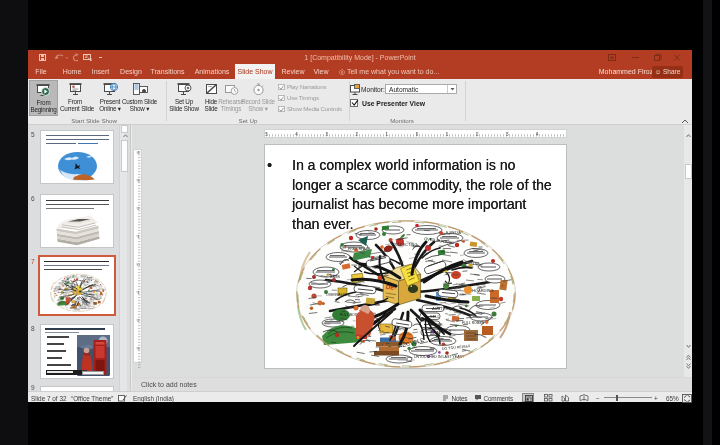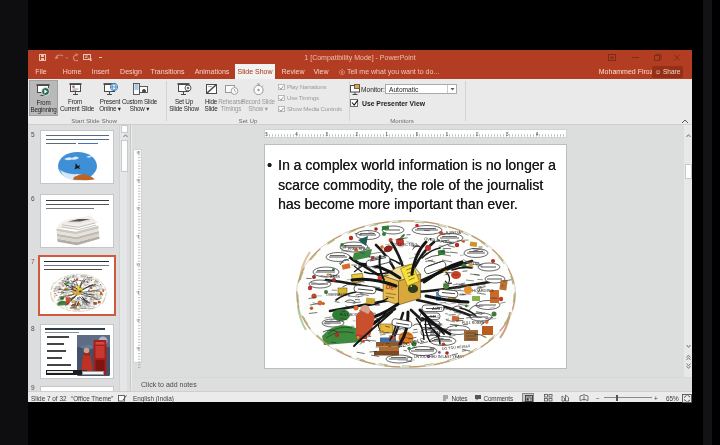--- a/index.html
+++ b/index.html
@@ -600,21 +600,21 @@
             <text x="3.4" y="115.5" font-size="4.4" fill="#555" text-anchor="middle" font-family="Liberation Sans">0</text>
             <text x="3.4" y="143.5" font-size="4.4" fill="#555" text-anchor="middle" font-family="Liberation Sans">1</text>
             <text x="3.4" y="171.5" font-size="4.4" fill="#555" text-anchor="middle" font-family="Liberation Sans">2</text>
             <text x="3.4" y="199.5" font-size="4.4" fill="#555" text-anchor="middle" font-family="Liberation Sans">3</text>
             <text x="3.4" y="227.5" font-size="4.4" fill="#555" text-anchor="middle" font-family="Liberation Sans">4</text>
           </svg>
         </div>
       <div id="slide">
         <div style="position:absolute;left:0px;top:11px;width:292px;font-size:14px;line-height:19.5px;color:#1c1c1c;text-shadow:0.25px 0 0 #1c1c1c;">
           <span style="position:absolute;left:2px;top:0;">•</span>
-          <div style="margin-left:13px;">In a complex world information is no longer a scarce commodity, the role of the journalist has become more important than ever.</div>
+          <div style="margin-left:27px;">In a complex world information is no longer a scarce commodity, the role of the journalist has become more important than ever.</div>
         </div>
         <svg width="303" height="225" style="position:absolute;left:0;top:0">
             <use href="#mindmap" transform="translate(31,75) scale(1.0)"></use>
           </svg>
       </div>
     </div>
     <div class="abs" id="vsb">
       <div style="position:absolute;left:0.5px;top:1px;width:7px;height:8px;"><svg width="7" height="8">
             <path d="M 1.5 5 l 2 -2.4 2 2.4" stroke="#707070" fill="none" stroke-width="1"></path>
           </svg></div>

